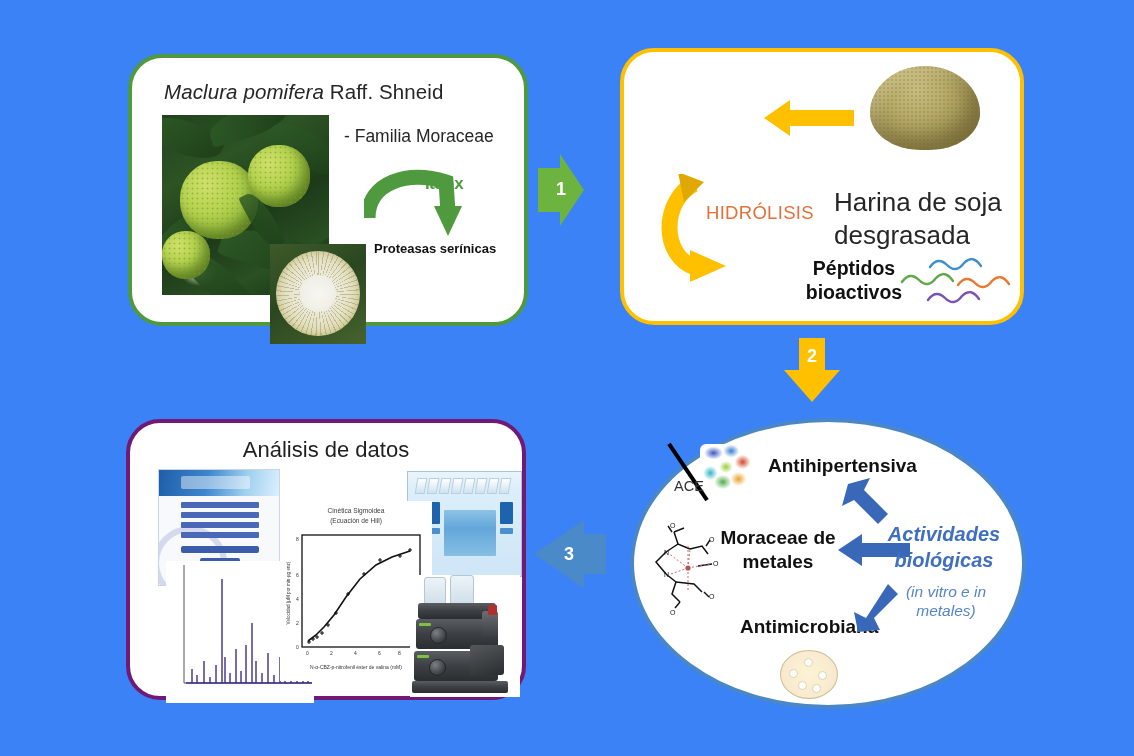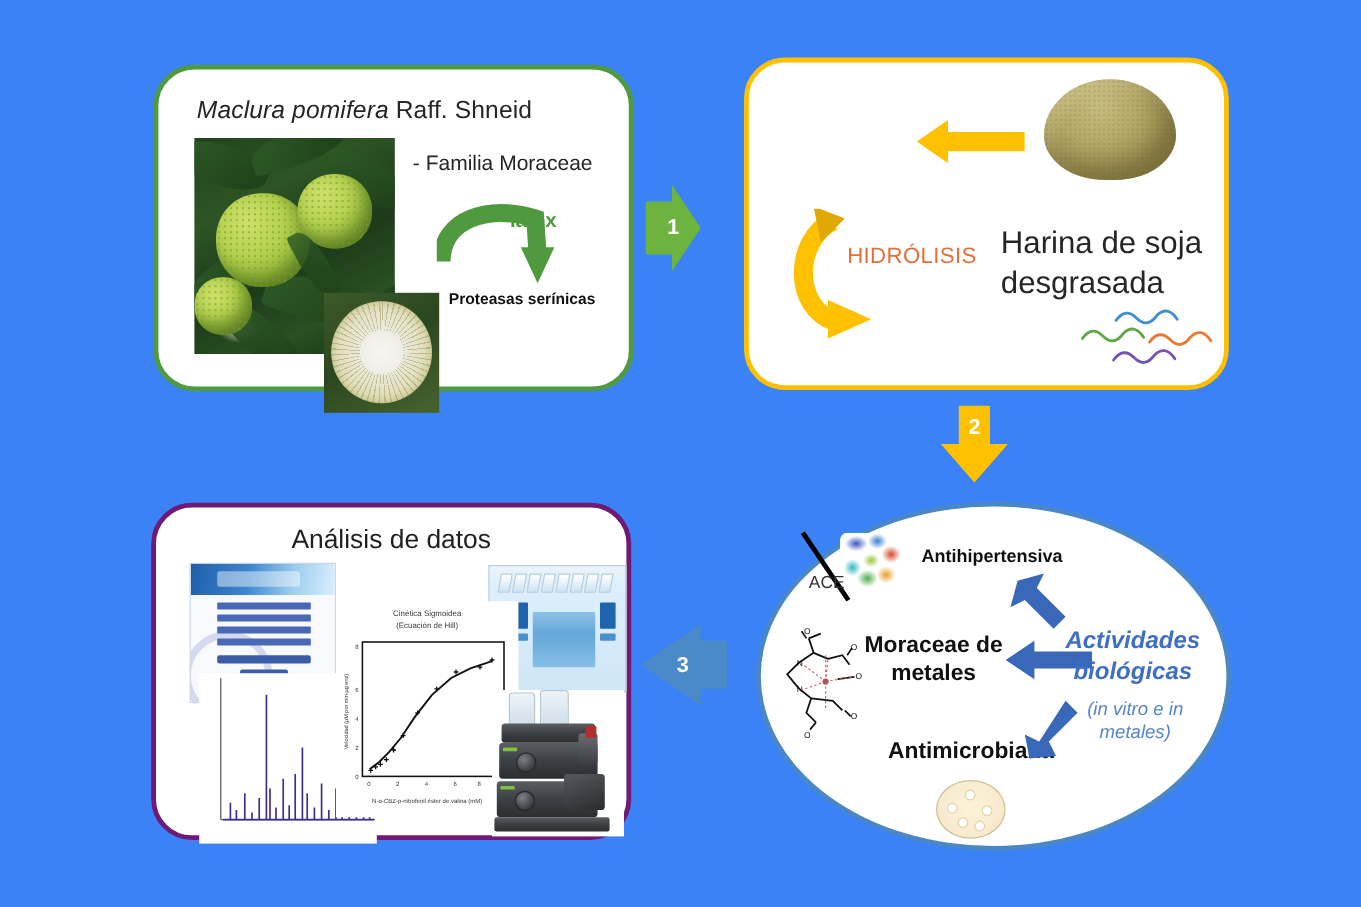--- a/index.html
+++ b/index.html
@@ -235,21 +235,21 @@
     width: 136px;
     text-align: center;
     font-size: 15.5px;
     font-style: italic;
     line-height: 1.24;
     color: #5585c9;
   }
   .lbl-anti {
     position: absolute;
     left: 134px; top: 33px;
-    font-size: 15px;
+    font-size: 19px;
     font-weight: bold;
     color: #111111;
     white-space: nowrap;
   }
   .lbl-quel {
     position: absolute;
     left: 78px; top: 104px;
     width: 132px;
     text-align: center;
     font-size: 19px;
@@ -457,20 +457,21 @@
 
     <div class="harina">Harina de soja desgrasada</div>
 
     <svg class="arrow-curve-yellow" width="124" height="116" viewBox="0 0 124 116">
       <path d="M40,10 C8,26 6,82 42,94" fill="none" stroke="#ffc000" stroke-width="16" stroke-linecap="butt"></path>
       <polygon points="24,-2 50,8 30,28" fill="#e0a800"></polygon>
       <polygon points="36,76 36,108 72,92" fill="#ffc000"></polygon>
     </svg>
 
     <div class="hidrolisis">HIDRÓLISIS</div>
+    <div class="peptidos">Péptidos bioactivos</div>
 
     <svg class="squiggles" width="116" height="62" viewBox="0 0 116 62">
       <path d="M30,18 q8,-11 17,-2 t17,-2 q9,-9 17,3" fill="none" stroke="#3f8fd0" stroke-width="2.4" stroke-linecap="round"></path>
       <path d="M2,33 q8,-11 17,-2 t17,-2 q9,-9 17,3" fill="none" stroke="#62a84a" stroke-width="2.4" stroke-linecap="round"></path>
       <path d="M58,36 q8,-11 17,-2 t17,-2 q9,-9 17,3" fill="none" stroke="#e8792f" stroke-width="2.4" stroke-linecap="round"></path>
       <path d="M28,51 q8,-11 17,-2 t17,-2 q9,-9 17,3" fill="none" stroke="#7a52b3" stroke-width="2.4" stroke-linecap="round"></path>
     </svg>
   </div>
 
   <div id="panel-bio">

